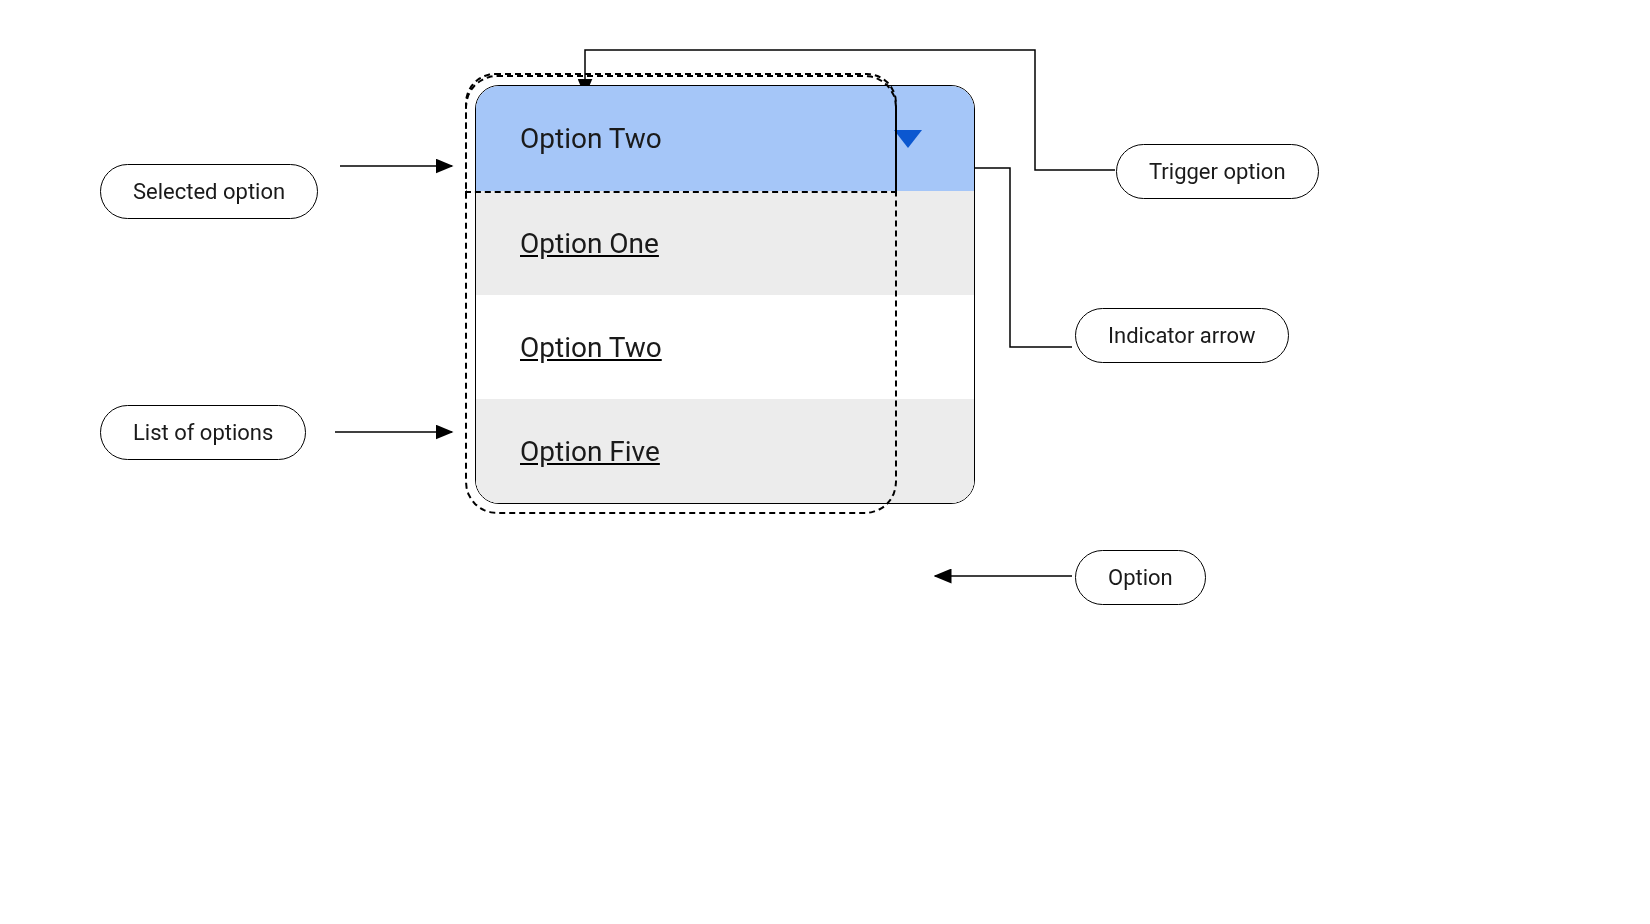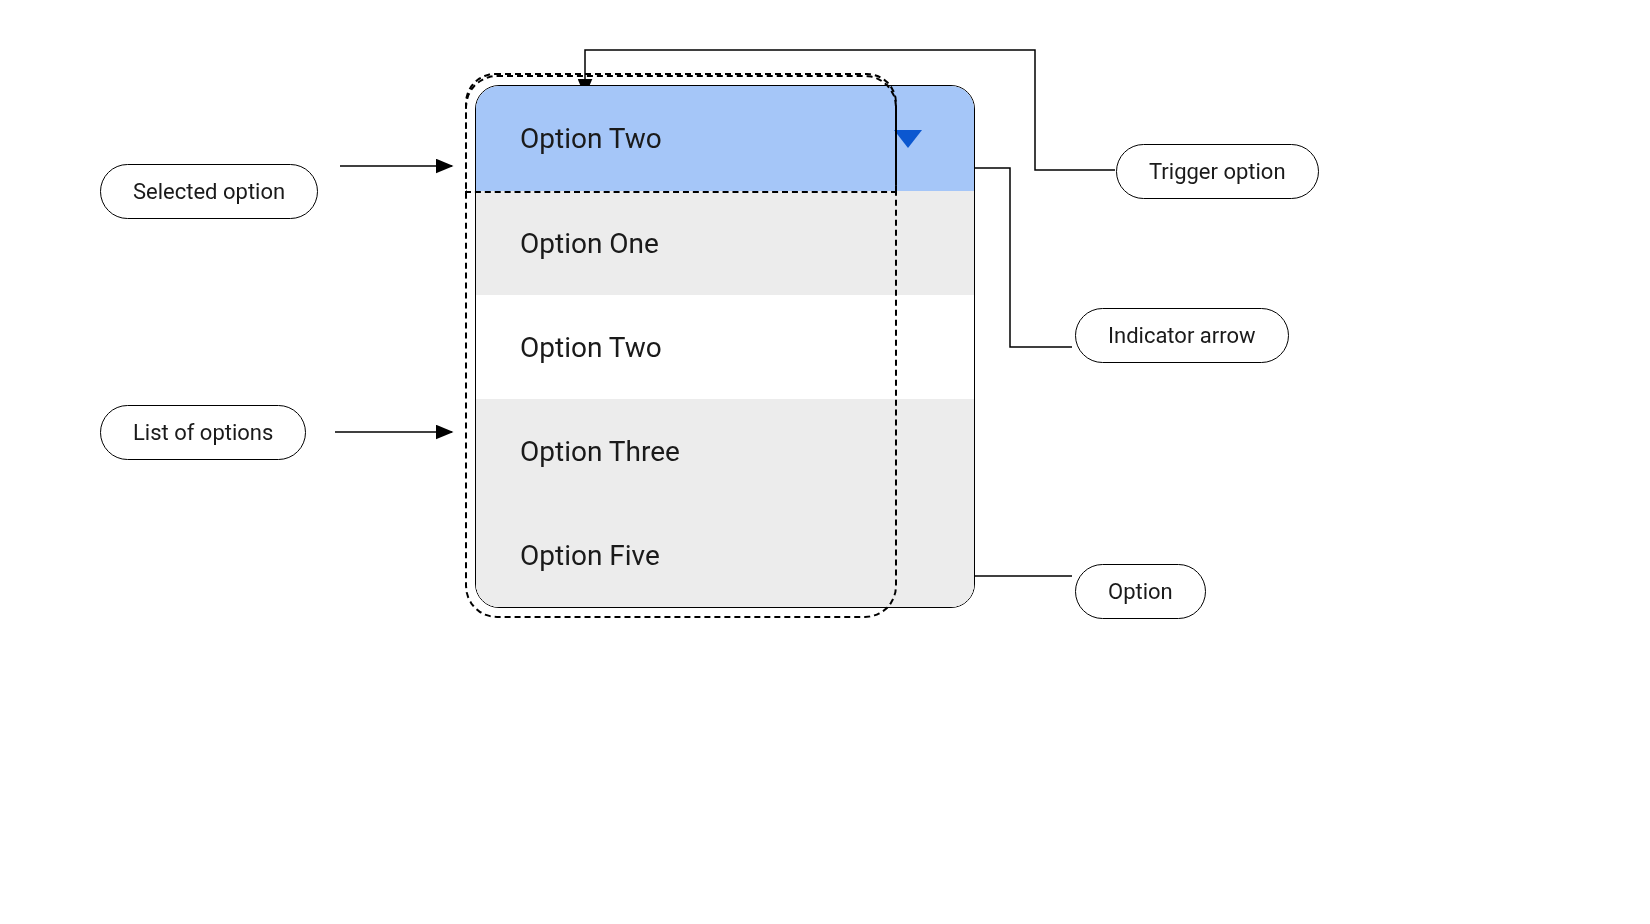--- a/index.html
+++ b/index.html
@@ -70,20 +70,21 @@
       height: 120px;
       border: 2px dashed #000;
       border-radius: 30px 30px 0 0;
       border-bottom: 2px dashed #000;
       pointer-events: none;
       z-index: 5;
     }
     
     .option-list {
       background: #fff;
+      text-decoration: underline;
     }
     
     .option-item {
       height: 104px;
       display: flex;
       align-items: center;
       padding-left: 44px;
       font-size: 28px;
       color: #1a1a1a;
     }
@@ -103,21 +104,21 @@
       white-space: nowrap;
       display: flex;
       align-items: center;
       justify-content: center;
     }
     
     .ann-selected { left: 100px; top: 140px; margin-top: 24px; }
     .ann-list { left: 100px; top: 405px; }
     .ann-trigger { left: 1116px; top: 144px; }
     .ann-indicator { left: 1075px; top: 308px; }
-    .ann-option { left: 1075px; top: 550px; margin-top: 14px; }
+    .ann-option { left: 1075px; top: 550px; }
     
     svg.connectors {
       position: absolute;
       left: 0;
       top: 0;
       width: 1650px;
       height: 924px;
       pointer-events: none;
     }
   </style>
@@ -147,21 +148,20 @@
   <div class="dropdown-box">
 
     <div class="trigger-button">
       <span class="trigger-text">Option Two</span>
       <span class="indicator-arrow"></span>
     </div>
 
     <div class="option-list">
       <div class="option-item alt">Option One</div>
       <div class="option-item">Option Two</div>
-      <div class="option-item alt">Option Three</div>
       <div class="option-item alt">Option Five</div>
     </div>
   </div>
   <div class="outer-dashed"></div>
 </div>
 
 <div class="annotation ann-selected">Selected option</div>
 <div class="annotation ann-list">List of options</div>
 <div class="annotation ann-trigger">Trigger option</div>
 <div class="annotation ann-indicator">Indicator arrow</div>

